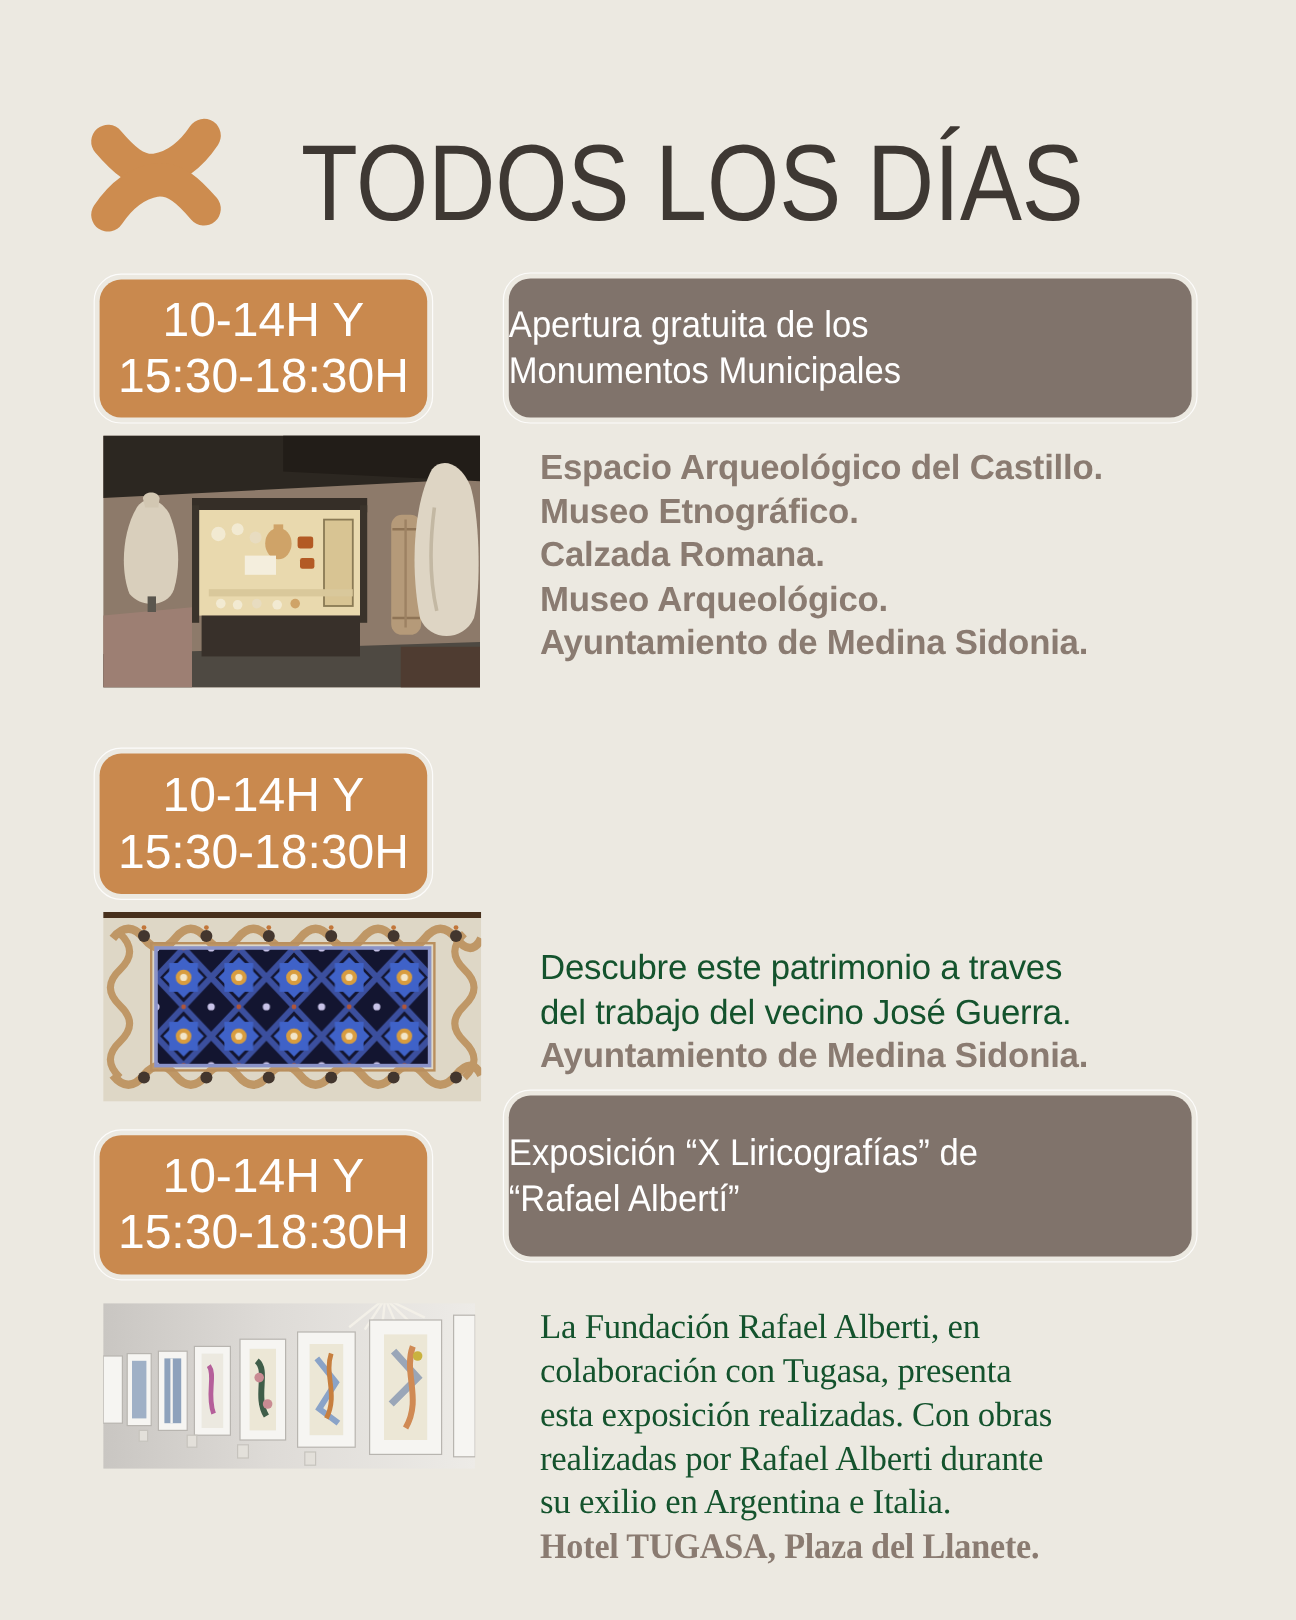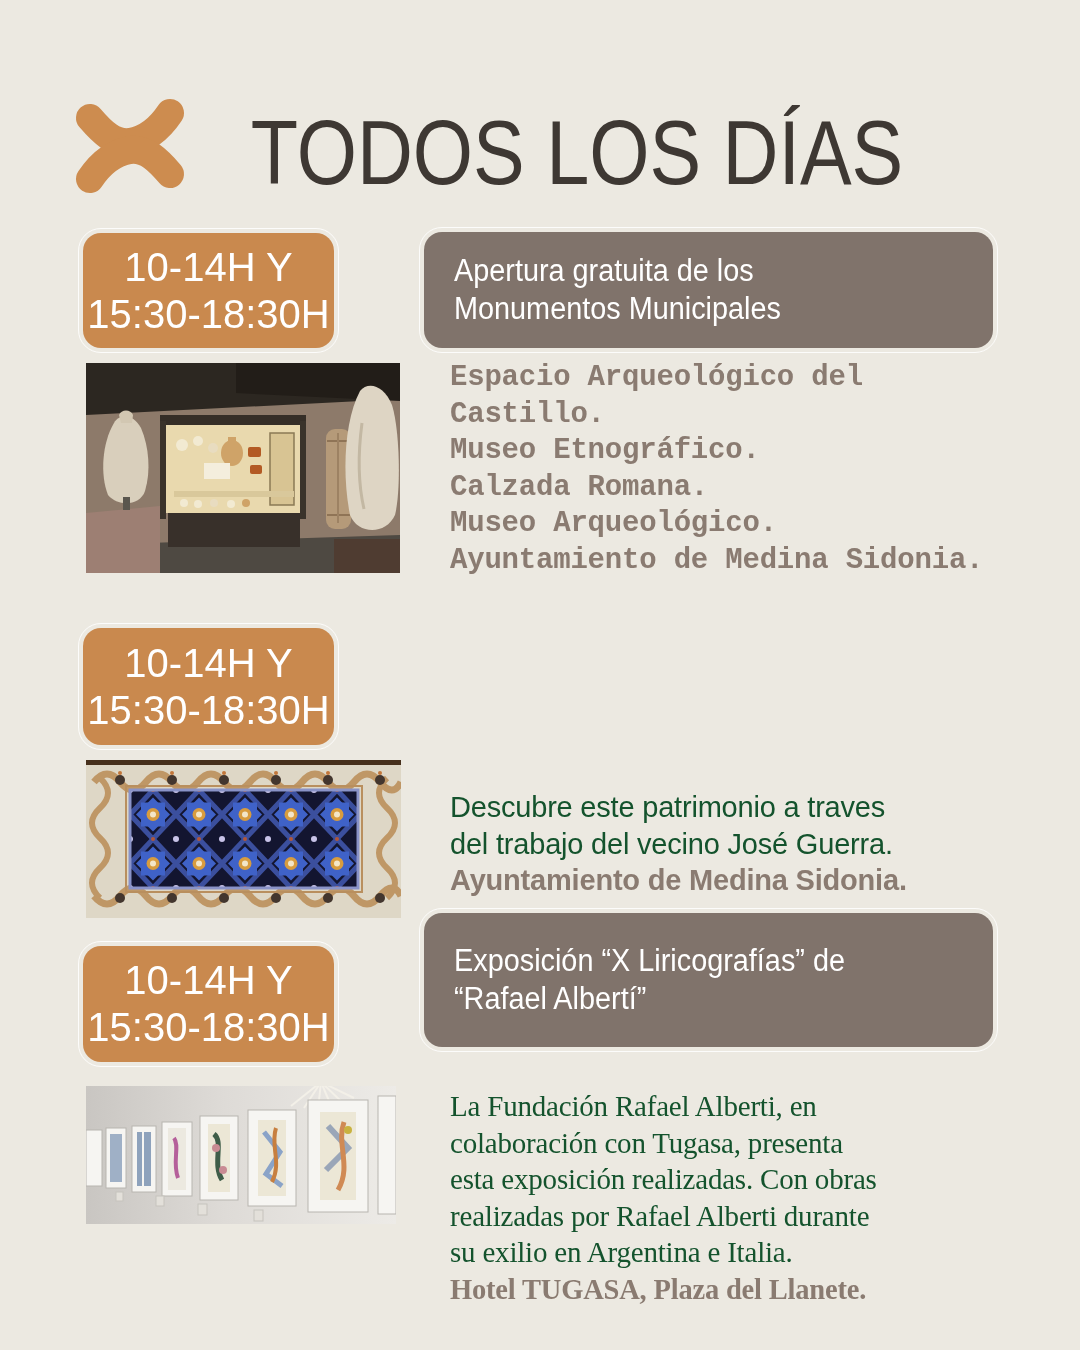--- a/index.html
+++ b/index.html
@@ -3,40 +3,40 @@
 <meta charset="utf-8">
 <style>
   html,body{margin:0;padding:0;background:#ece9e1;}
   .poster{position:relative;width:1080px;height:1350px;background:#ece9e1;overflow:hidden;
           font-family:"Liberation Sans",sans-serif;}
   
   .logo{position:absolute;left:70px;top:86px;width:120px;height:120px;}
   .title{position:absolute;left:74px;right:0;top:102px;text-align:center;white-space:nowrap;
          font-size:90px;font-weight:400;color:#3e3833;transform:scaleX(.86);transform-origin:50% 50%;}
   
-  .badge{position:absolute;left:83px;width:251px;background:#c9894e;border-radius:18px;color:#ffffff;
+  .badge{position:absolute;left:83px;width:273px;background:#c9894e;border-radius:18px;color:#ffffff;
          display:flex;flex-direction:column;align-items:center;justify-content:center;
          outline:1.5px solid rgba(255,255,255,.85);outline-offset:4px;}
   .badge .t{font-size:40px;line-height:47px;white-space:nowrap;}
   .badge1{top:233px;height:115px}.badge2{top:628px;height:117px}.badge3{top:946px;height:116px}
   
   .ebox{position:absolute;left:424px;width:569px;background:#80736b;border-radius:18px;color:#ffffff;
-        display:flex;flex-direction:column;justify-content:center;padding-left:30px;box-sizing:border-box;
+        display:flex;flex-direction:column;justify-content:center;box-sizing:border-box;
         outline:1.5px solid rgba(255,255,255,.85);outline-offset:4px;}
   .ebox .t{font-size:31px;line-height:38px;white-space:nowrap;transform:scaleX(.93);transform-origin:0 50%;}
   .ebox1{top:232px;height:116px}.ebox2{top:623px;height:155px}.ebox3{top:913px;height:134px}
   
   .photo{position:absolute;left:86px;}
   .photo svg{display:block;}
   .photo1{top:363px;width:314px;height:210px}
   .photo2{top:760px;width:315px;height:158px}
   .photo3{top:1086px;width:310px;height:138px}
   
   .btext{position:absolute;left:450px;width:562px;font-size:29px;line-height:36.5px;letter-spacing:-.2px;}
-  .btext1{top:360px;font-family:Liberation Mono, monospace;}
+  .btext1{top:372px;}
   .btext2{top:789px;}
   .btext3{top:1088px;font-family:Liberation Serif, serif;}
   .bl{color:#8a7b71;font-weight:bold;}
   .rl{color:#14532d;font-weight:400;}
   .cond{transform:scaleX(.95);transform-origin:0 50%;font-size:30px;}
 </style>
 </head>
 <body>
 
 <div class="poster">

